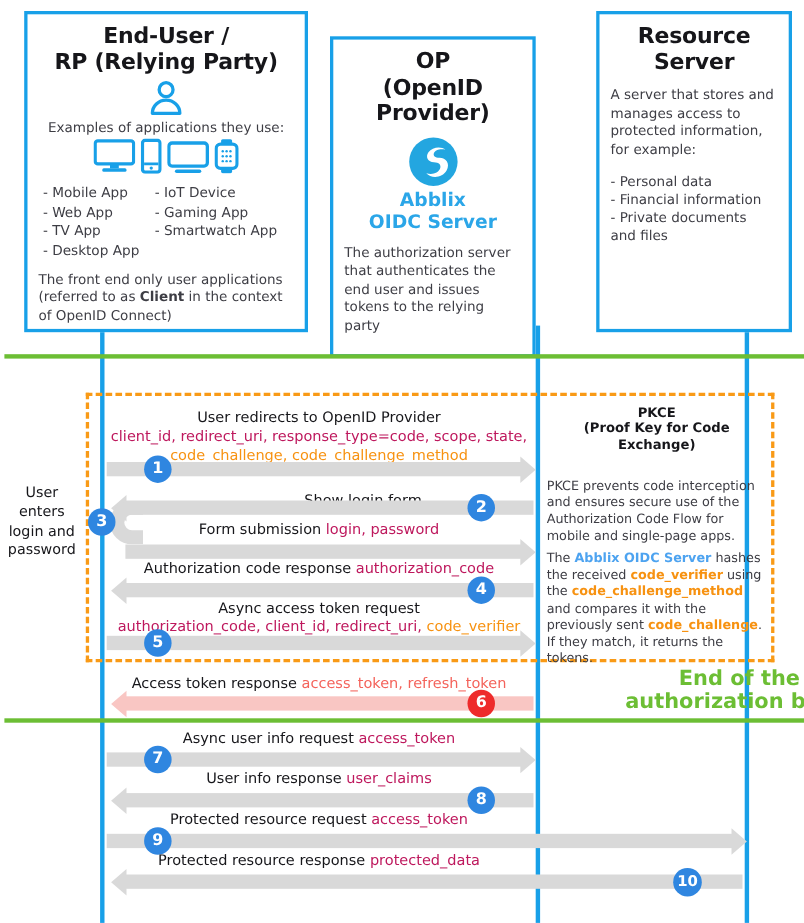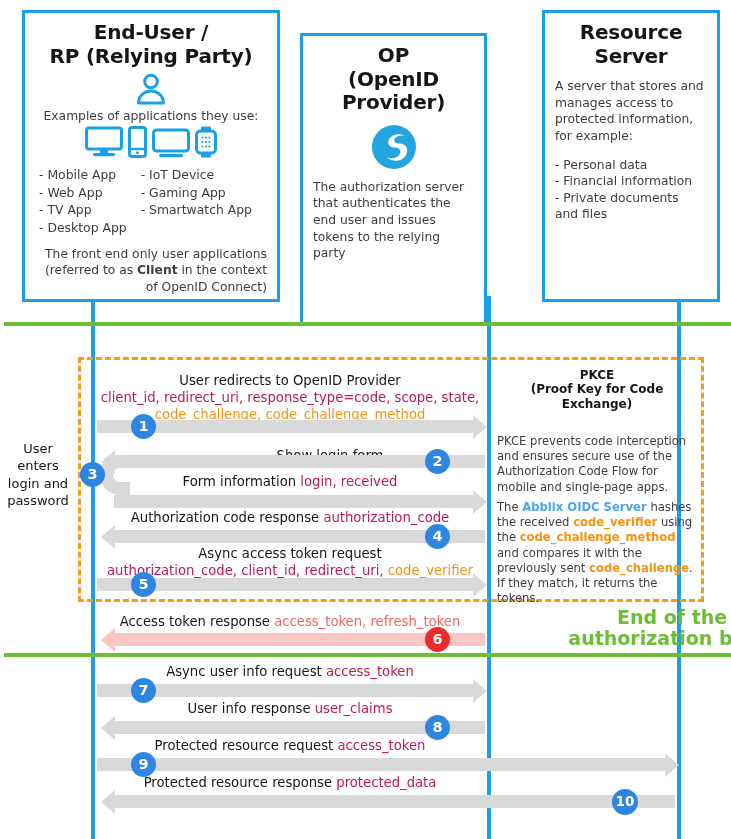--- a/index.html
+++ b/index.html
@@ -66,21 +66,21 @@
     gap:14px;
     font-size:12.4px;
     color:#3d3d44;
     line-height:1.42;
     text-align:left;
     margin-top:2px;
     padding-left:4px;
   }
   .applist div{white-space:pre-line;}
   .footnote{
-    font-size:12.3px;color:#3d3d44;line-height:1.36;margin-top:9px;text-align:right;
+    font-size:12.3px;color:#3d3d44;line-height:1.36;margin-top:9px;text-align:left;
   }
   .abblix-name{
     font-size:17px;font-weight:bold;color:#2ba6e8;line-height:1.2;margin-top:2px;
     white-space:pre-line;
   }
 
   
   .green-line{
     position:absolute;height:4px;background:#6cbe34;left:4px;right:4px;
   }
@@ -272,20 +272,22 @@
     <div class="panel-title">OP
 (OpenID Provider)</div>
 
     <div style="margin:9px auto 2px auto;width:46px;height:46px;">
       <svg viewBox="0 0 46 46" width="46" height="46">
         <circle cx="23" cy="23" r="22" fill="#23a6e0"></circle>
         <path d="M34 12 C30 9 22 9.5 18.5 14.5 C15.5 18.8 18 23.5 23.5 23.5 C28 23.5 30.5 26 29 29.5 C27.5 33.2 22 35.5 16.5 33.5 C21 38.5 31 38 35 31 C38.5 24.8 34.5 19.5 28.5 19.5 C24.5 19.5 22.5 17.5 23.5 15 C24.6 12.2 29.5 10.8 34 12 Z" fill="#ffffff"></path>
       </svg>
     </div>
 
+    <div class="abblix-name">Abblix
+OIDC Server</div>
     <div class="panel-body" style="margin-top:9px;">The authorization server that authenticates the end user and issues tokens to the relying party</div>
   </div>
 
   <div class="panel" style="left:542px;top:10px;width:178px;height:292px;">
     <div class="panel-title">Resource
 Server</div>
     <div class="panel-body" style="margin-top:10px;">A server that stores and manages access to protected information, for example:</div>
     <div class="panel-body" style="margin-top:12px;">- Personal data
 - Financial information
 - Private documents
@@ -329,22 +331,22 @@
     <span>Show login form</span>
   </div>
   <div class="arrow left" style="left:114px;top:455px;width:371px;">
     <div class="head"></div>
   </div>
   <div class="badge" style="left:425px;top:449px;">2</div>
 
   <div class="selfloop" style="left:100px;top:455px;width:30px;height:40px;"></div>
 
   <div class="msg-label" style="left:120px;top:473px;width:340px;">
-    <span>Form information</span>
-    <span class="p">login, received</span>
+    <span>Form submission</span>
+    <span class="p">login, password</span>
   </div>
   <div class="arrow right" style="left:114px;top:495px;width:360px;">
     <div class="head"></div>
   </div>
   <div class="badge" style="left:80px;top:462px;">3</div>
 
   <div class="msg-label" style="left:100px;top:509px;width:380px;">
     <span>Authorization code response</span>
     <span class="p">authorization_code</span>
   </div>

